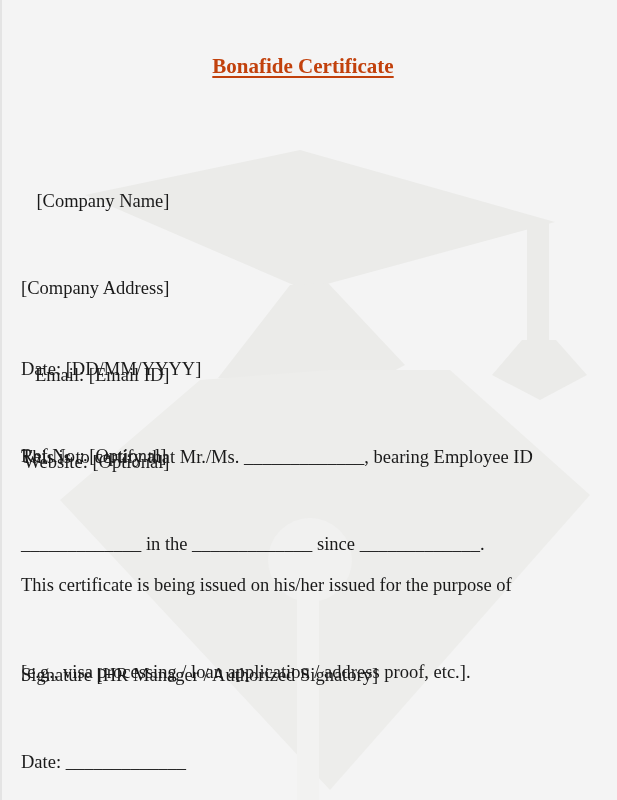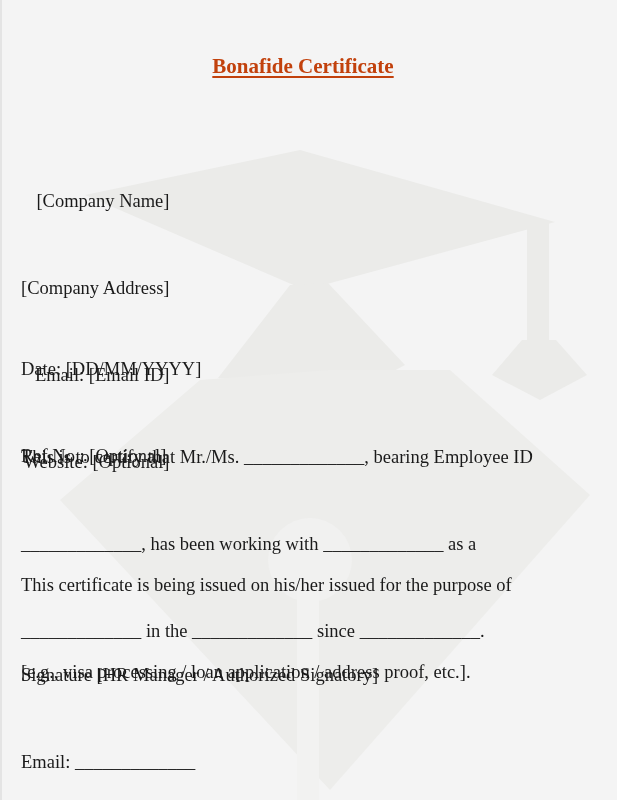--- a/index.html
+++ b/index.html
@@ -86,27 +86,26 @@
   <div>Website: [Optional]</div>
 </div>
 
 <div class="block date-block">
   <div>Date: [DD/MM/YYYY]</div>
   <div>Ref No.: [Optional]</div>
 </div>
 
 <div class="block body-block">
   <div>This is to certify that Mr./Ms. _____________, bearing Employee ID</div>
-  <div>_____________, has been working with _____________ as a</div>
   <div>_____________ in the _____________ since _____________.</div>
 </div>
 
 <div class="block purpose-block">
   <div>This certificate is being issued on his/her issued for the purpose of</div>
   <div>[e.g., visa processing / loan application / address proof, etc.].</div>
 </div>
 
 <div class="block sign-block">
   <div>Signature [HR Manager / Authorized Signatory]</div>
-  <div>Email: _____________</div>
+  <div>Date: _____________</div>
   
   
 </div>
 
 </body></html>

